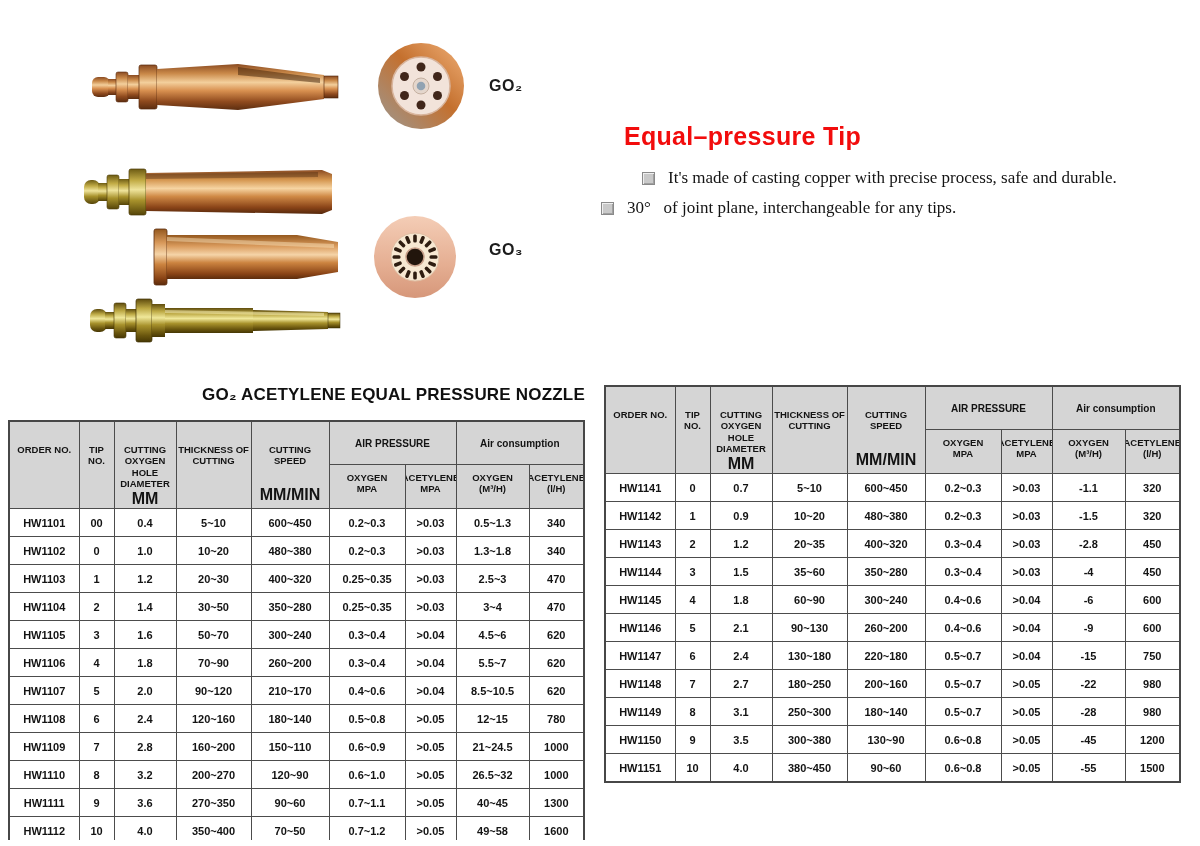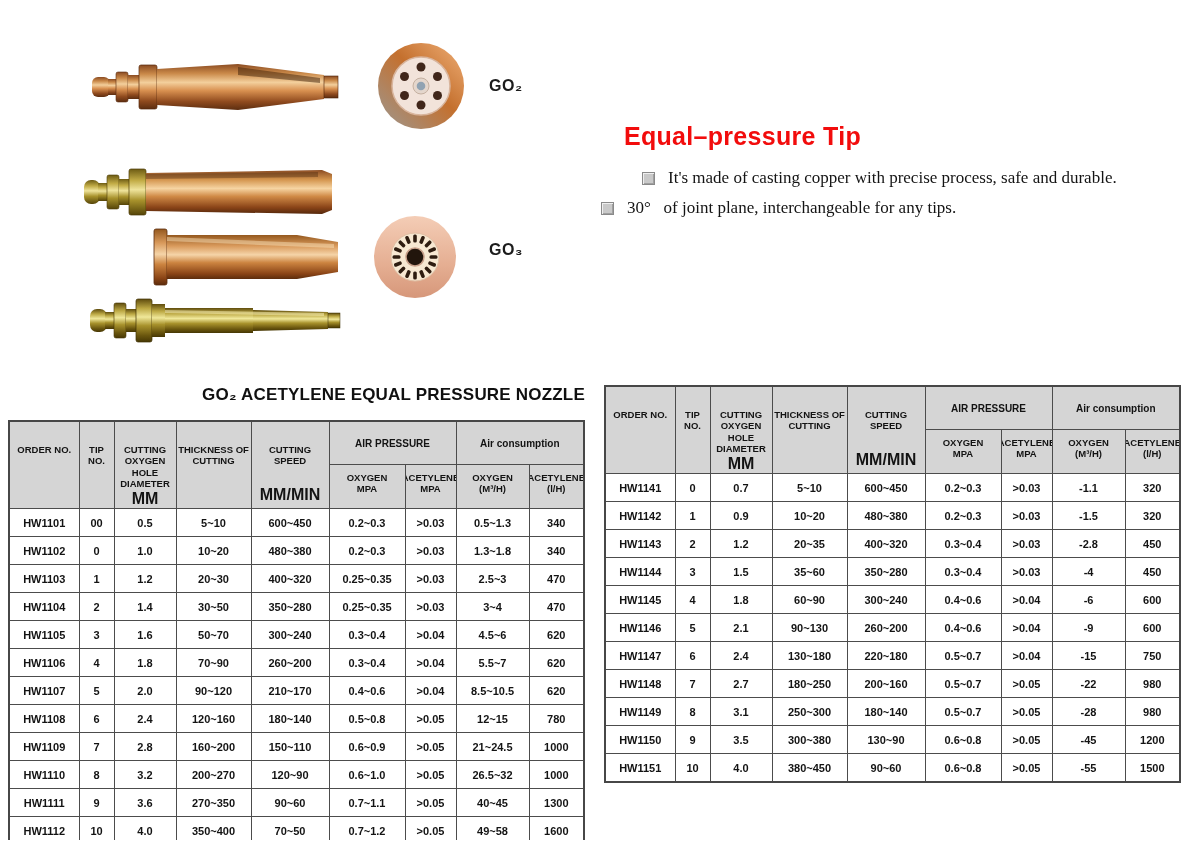--- a/index.html
+++ b/index.html
@@ -294,21 +294,21 @@
                 <span>ACETYLENE</span>
                 <span>(l/H)</span>
               </div>
             </th>
         </tr>
       </thead>
       <tbody>
           <tr>
             <td>HW1101</td>
             <td>00</td>
-            <td>0.5</td>
+            <td>0.4</td>
             <td>5~10</td>
             <td>600~450</td>
             <td>0.2~0.3</td>
             <td>&gt;0.03</td>
             <td>0.5~1.3</td>
             <td>340</td>
           </tr>
           <tr>
             <td>HW1102</td>
             <td>0</td>

